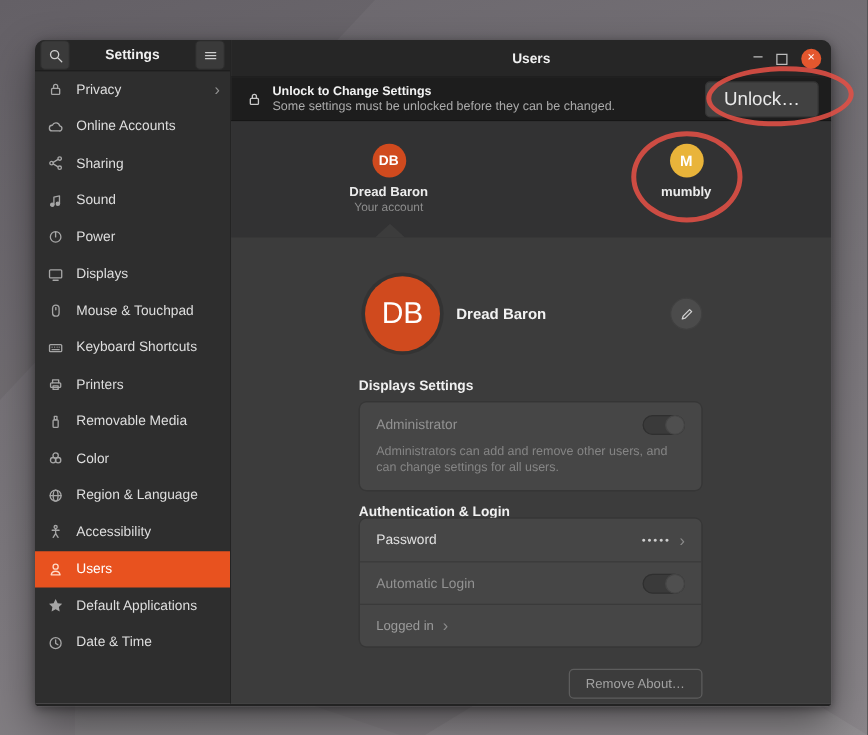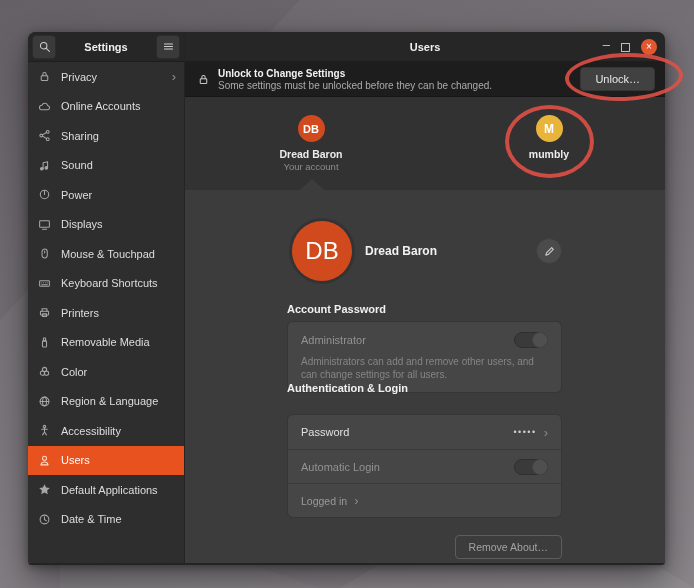--- a/index.html
+++ b/index.html
@@ -15,21 +15,21 @@
   .facet3 { left:60px; top:500px; width:260px; height:88px;
             background:rgba(255,255,255,.04); clip-path:polygon(0 0,100% 100%,0 100%); }
 
   .window { position:absolute; left:28px; top:32px; width:637px; height:533px;
             border-radius:8px 8px 3px 3px; overflow:hidden; display:flex;
             box-shadow:0 14px 34px rgba(0,0,0,.45), 0 2px 8px rgba(0,0,0,.35);
             border-bottom:2px solid #232323; }
 
   
   .sidebar { width:157px; background:#2e2e2e; display:flex; flex-direction:column; border-right:1px solid #242424; }
-  .sidebar-header { height:30px; background:#262626; border-bottom:1px solid #1e1e1e;
+  .sidebar-header { height:25px; background:#262626; border-bottom:1px solid #1e1e1e;
                     display:flex; align-items:center; justify-content:space-between; padding:0 4px; flex:none; }
   .icon-btn { width:24px; height:24px; background:#3a3a3a; border:1px solid #2c2c2c; border-radius:4px;
               display:flex; align-items:center; justify-content:center; color:#cfcfcf; }
   .sidebar-title { color:#f0f0f0; font-size:11px; font-weight:bold; }
   .sidebar-list { flex:1; display:flex; flex-direction:column; overflow:hidden; }
   .sidebar-item { height:29.5px; flex:none; display:flex; align-items:center; padding:0 8px;
                   color:#dedede; font-size:11px; cursor:default; }
   .sidebar-item .icn { width:16px; height:16px; margin-right:9px; color:#a6a6a6;
                        display:flex; align-items:center; justify-content:center; }
   .sidebar-item .lbl { flex:1; white-space:nowrap; }
@@ -48,21 +48,21 @@
   .wc-max { width:9px; height:9px; border:1px solid #bdbdbd; }
   .wc-close { width:16px; height:16px; border-radius:50%; background:#e4572e; color:#fff;
               font-size:10px; display:flex; align-items:center; justify-content:center; line-height:1; }
 
   .unlock-bar { position:absolute; left:0; top:30px; right:0; height:35px; background:#1d1d1d;
                 border-bottom:1px solid #161616; display:flex; align-items:center; padding:0 10px; }
   .unlock-bar .icn { color:#c8c8c8; margin:0 8px 0 2px; }
   .unlock-texts { flex:1; }
   .unlock-title { color:#f2f2f2; font-size:10px; font-weight:bold; }
   .unlock-sub { color:#ababab; font-size:10px; margin-top:1px; }
-  .unlock-btn { background:#414141; color:#e8e8e8; font-size:11px; border:1px solid #353535;
+  .unlock-btn { background:#414141; color:#e8e8e8; font-size:15px; border:1px solid #353535;
                 border-radius:4px; padding:5px 14px; font-family:inherit; }
 
   .carousel { position:absolute; left:0; top:65px; right:0; height:93px; background:#323233; }
   .c-user { position:absolute; top:18px; width:120px; display:flex; flex-direction:column; align-items:center; }
   .c-user .av { width:27px; height:27px; border-radius:50%; color:#fff; font-weight:bold;
                 display:flex; align-items:center; justify-content:center; }
   .c-user .nm { margin-top:6px; color:#ececec; font-size:10.5px; font-weight:bold; }
   .c-user .sub { margin-top:1px; color:#8d8d8d; font-size:9.5px; }
 
   .panel { position:absolute; left:0; top:158px; right:0; bottom:0; background:#3c3c3c; }
@@ -338,32 +338,32 @@
         <div class="big-av" style="background: rgb(208, 74, 30);">DB</div>
         <div class="detail-name">Dread Baron</div>
         <div class="edit-btn">
           <span class="icn">
               <svg width="13" height="13" viewBox="0 0 16 16" fill="none" stroke="currentColor" stroke-width="1.3" stroke-linecap="round" stroke-linejoin="round">
                 <path d="M3.5 12.5l.8-2.8 6.4-6.4 2 2-6.4 6.4z"></path>
               </svg>
             </span>
         </div>
 
-        <div class="sect-head" style="top:113px">Account Password</div>
+        <div class="sect-head" style="top:113px">Displays Settings</div>
         <div class="card admin-card" style="top:131px">
           <div class="admin-top">
             <div class="rlbl">Administrator</div>
             <div class="toggle">
                 <div class="knob"></div>
               </div>
           </div>
           <div class="admin-desc">Administrators can add and remove other users, and can change settings for all users.</div>
         </div>
 
-        <div class="sect-head" style="top:192px">Authentication &amp; Login</div>
+        <div class="sect-head" style="top:214px">Authentication &amp; Login</div>
         <div class="card" style="top:224px" id="auth-card">
             <div class="row">
               <span class="rlbl">Password</span>
               <span class="rval masked">•••••</span>
               <span class="chev">›</span>
             </div>
             <div class="row disabled">
               <span class="rlbl">Automatic Login</span>
               <div class="toggle">
                 <div class="knob"></div>

